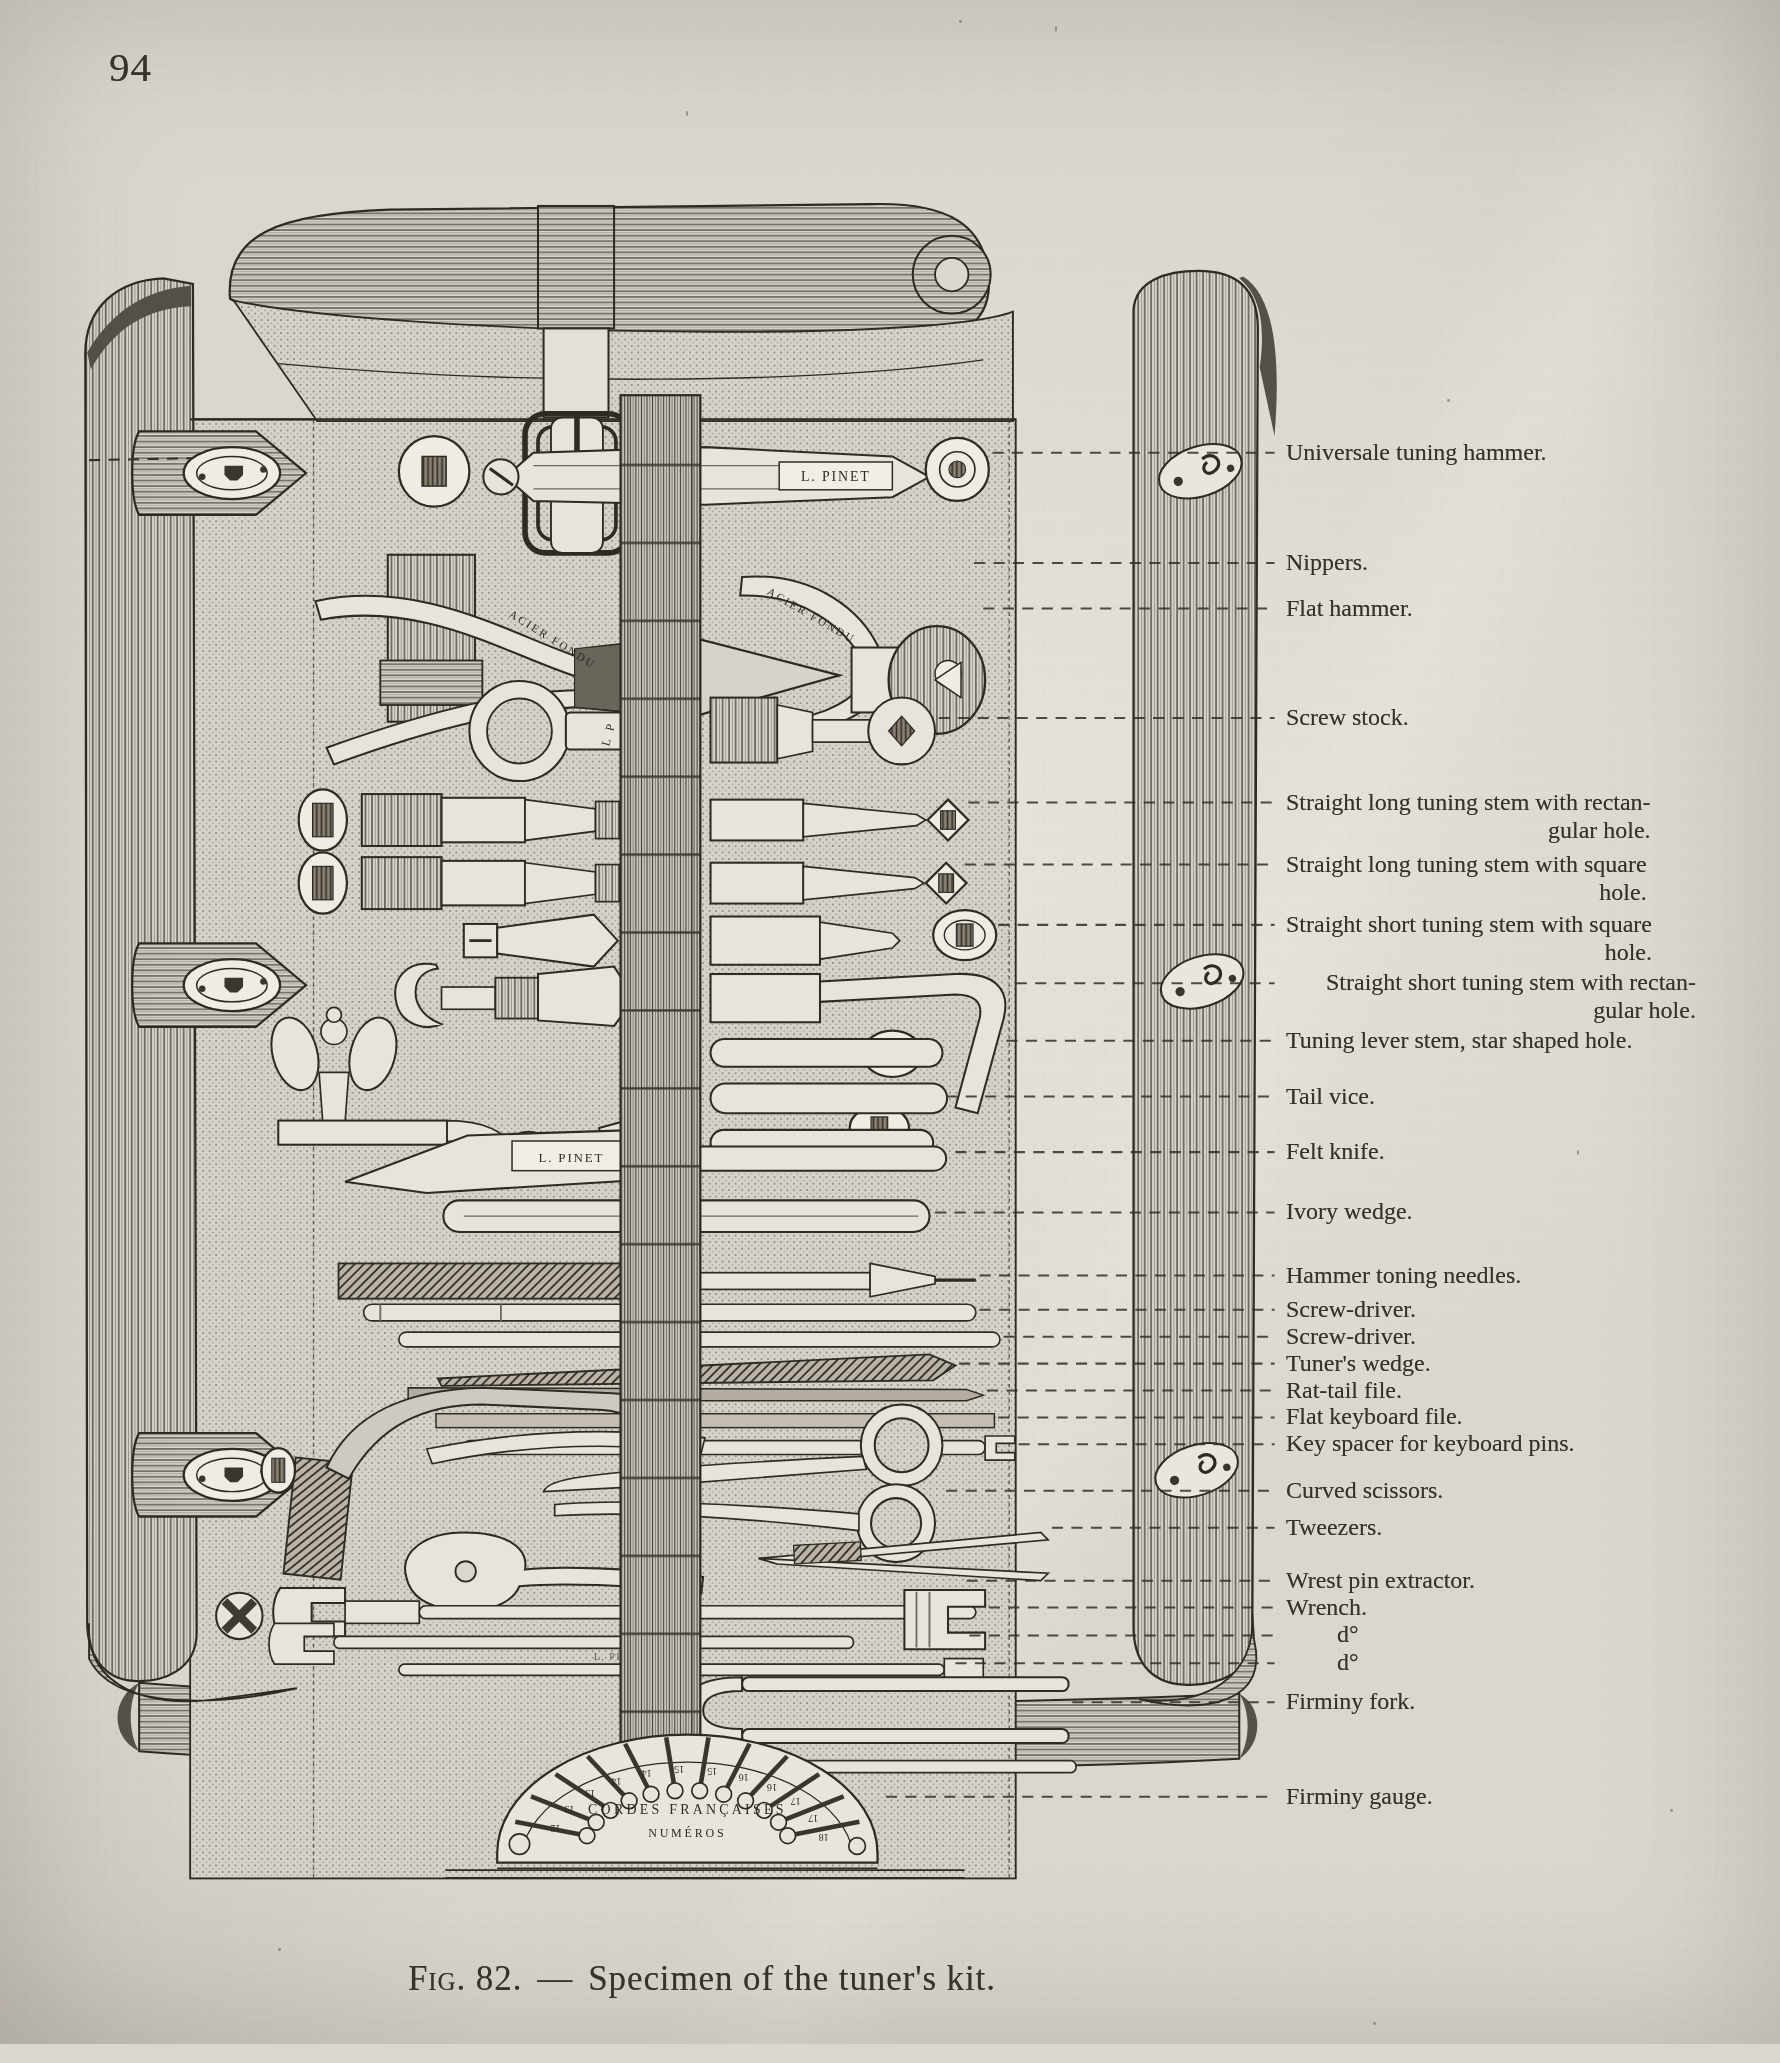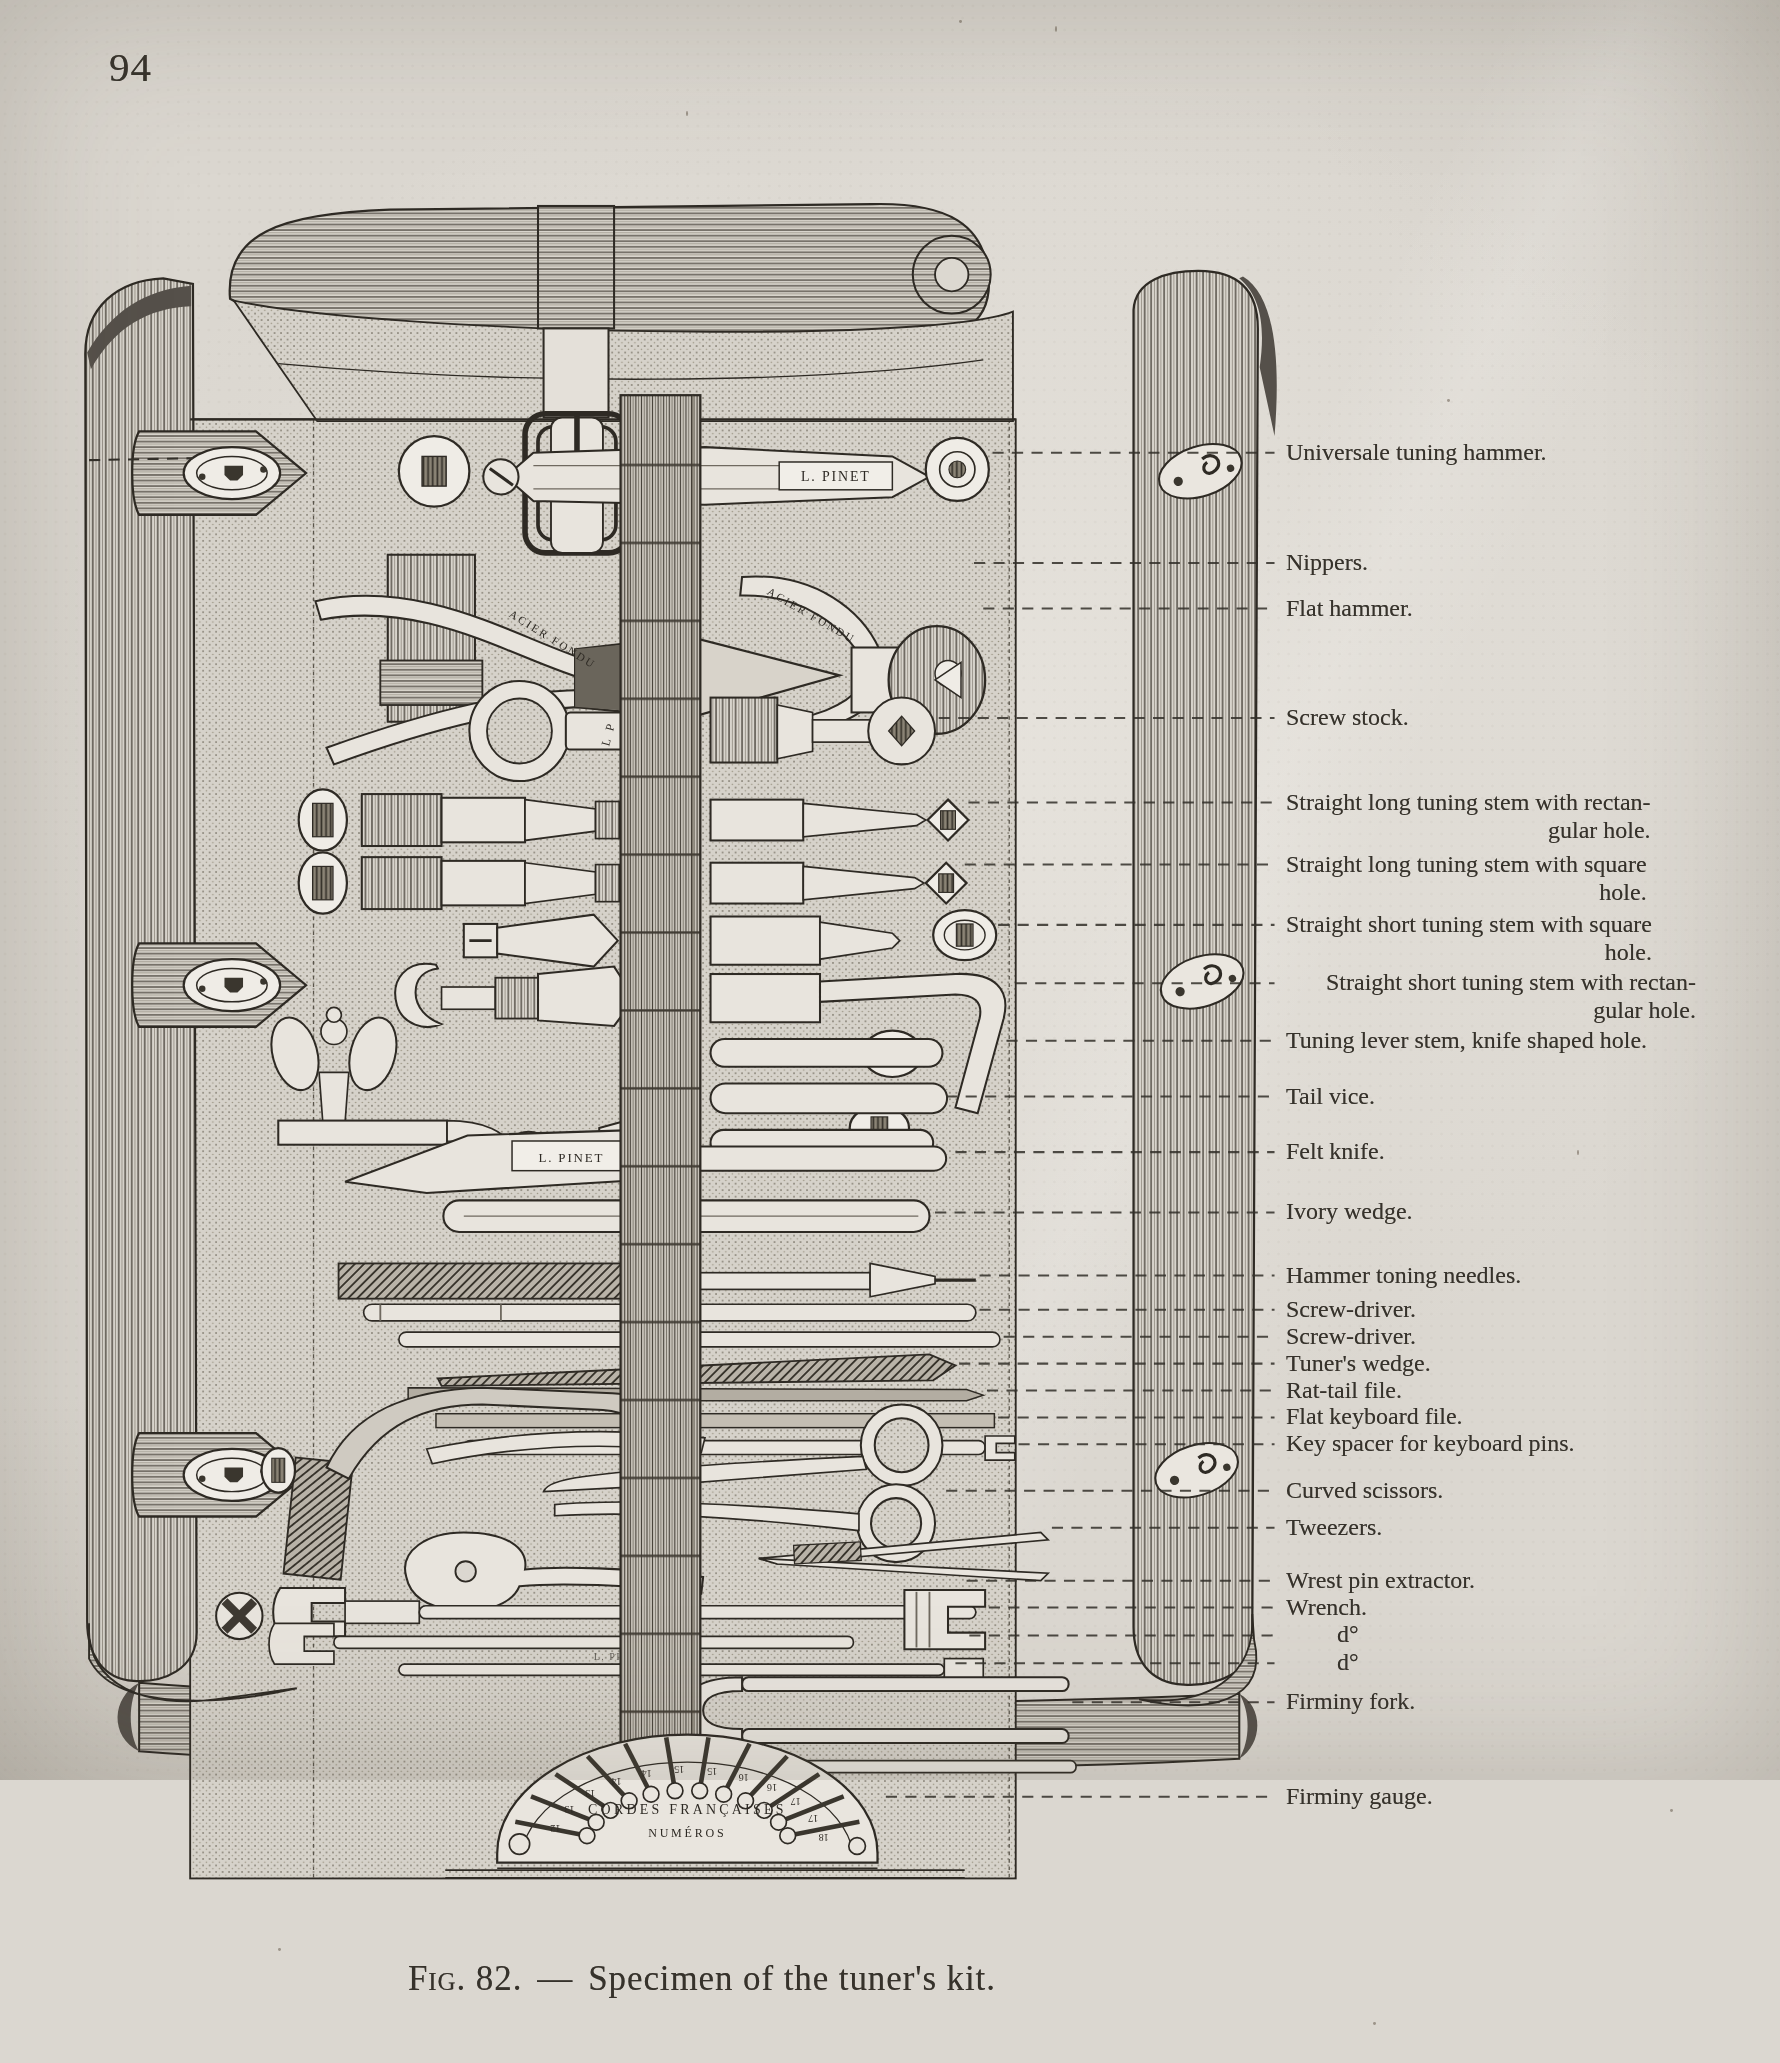--- a/index.html
+++ b/index.html
@@ -1,18 +1,18 @@
 <!DOCTYPE html>
 <html style="font-size:15px"><head>
 <meta charset="utf-8">
 <style>
   html,body{margin:0;padding:0;width:1781px;height:2064px;overflow:hidden;
     background:#dbd7d0;
     font-family:"Liberation Serif","DejaVu Serif",serif;}
-  #page{position:relative;width:1781px;height:1780px;
+  #page{position:relative;width:1781px;height:2044px;
     background:
       radial-gradient(ellipse 1299px 1020px at 52% 42%, rgba(240,237,231,.55), rgba(240,237,231,0) 70%),
       linear-gradient(115deg, rgba(0,0,0,0) 58%, rgba(255,255,255,.14) 63%, rgba(0,0,0,0) 68%),
       radial-gradient(ellipse 835px 649px at 0% 100%, rgba(120,112,98,.18), rgba(120,112,98,0) 60%),
       radial-gradient(ellipse 835px 649px at 100% 0%, rgba(120,112,98,.12), rgba(120,112,98,0) 60%),
       #dbd7d0;
     color:#36322b;}
   #grain{position:absolute;inset:0;pointer-events:none;opacity:.5;
     background-image:radial-gradient(rgba(110,100,84,.10) 0.9px, rgba(0,0,0,0) 1.5px);
     background-size:10.2px 12px;}
@@ -439,21 +439,21 @@
       </div>
       <div class="fig-label" style="left: 1286px; top: 910px;">
         <div>Straight short tuning stem with square</div>
         <div class="cont">hole.</div>
       </div>
       <div class="fig-label" style="left: 1326px; top: 968px;">
         <div>Straight short tuning stem with rectan-</div>
         <div class="cont">gular hole.</div>
       </div>
       <div class="fig-label" style="left: 1286px; top: 1026px;">
-        <div>Tuning lever stem, knife shaped hole.</div>
+        <div>Tuning lever stem, star shaped hole.</div>
       </div>
       <div class="fig-label" style="left: 1286px; top: 1082px;">
         <div>Tail vice.</div>
       </div>
       <div class="fig-label" style="left: 1286px; top: 1137px;">
         <div>Felt knife.</div>
       </div>
       <div class="fig-label" style="left: 1286px; top: 1197px;">
         <div>Ivory wedge.</div>
       </div>

